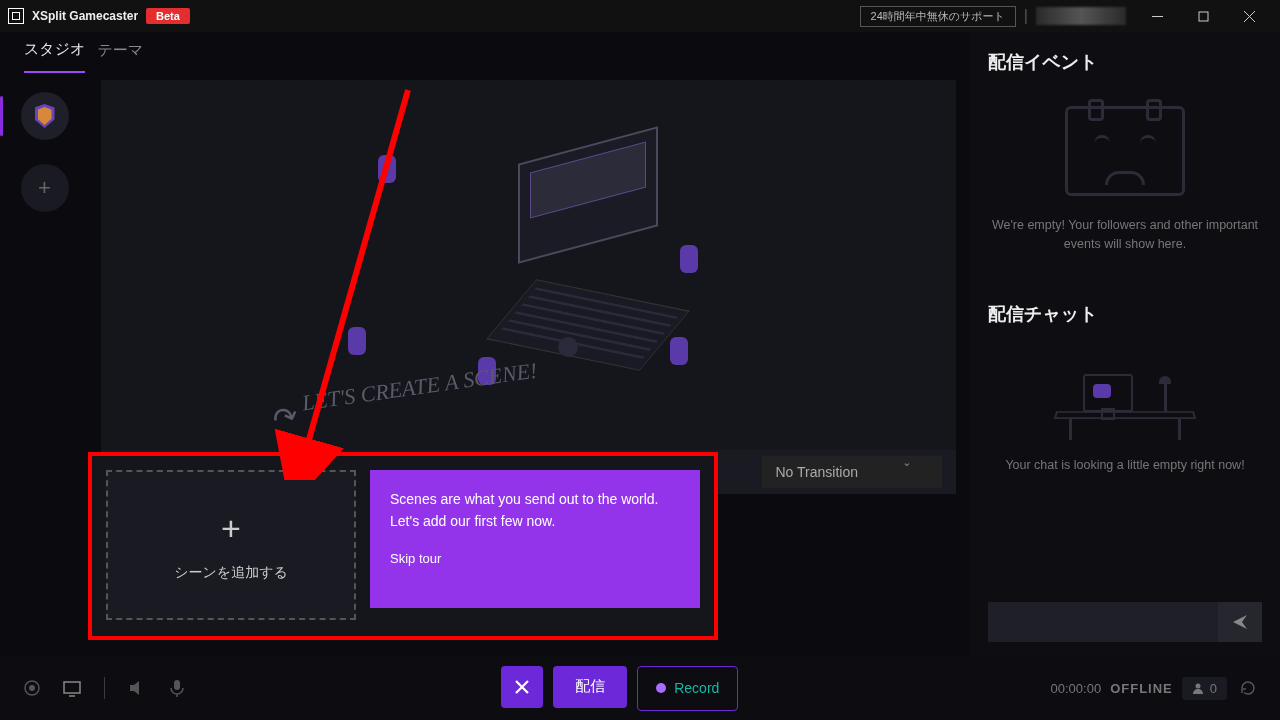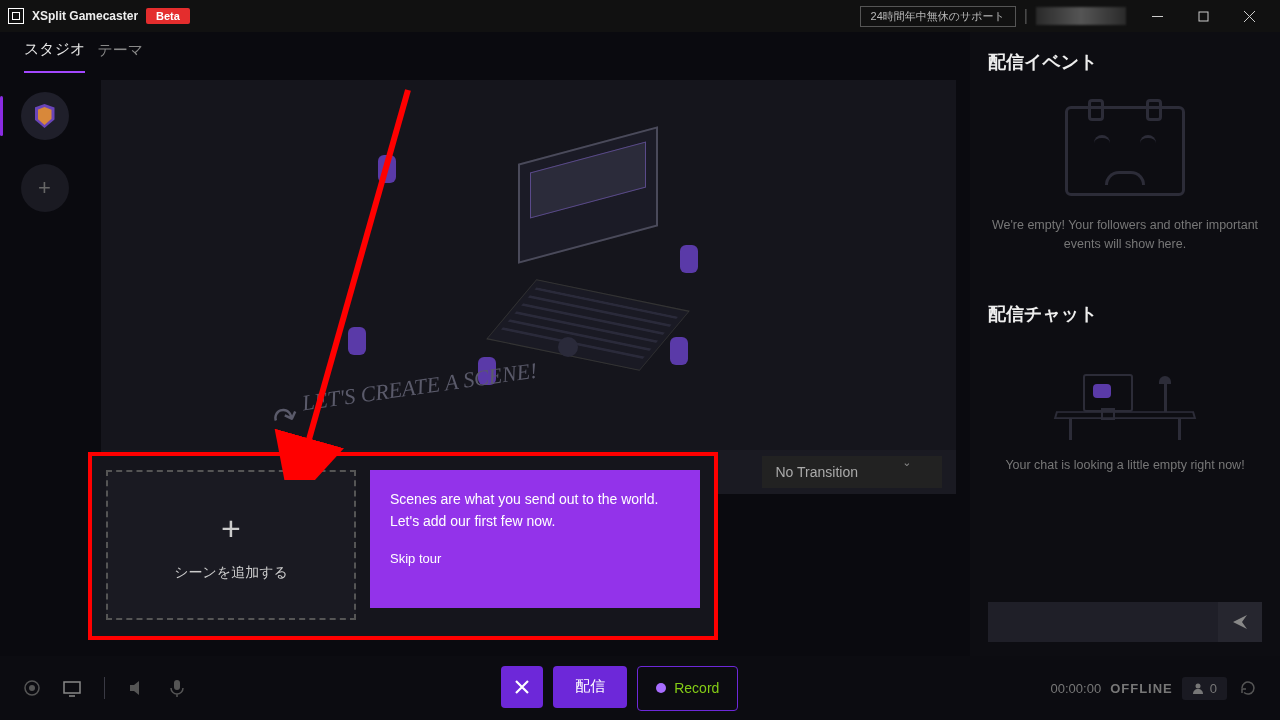--- a/index.html
+++ b/index.html
@@ -98,21 +98,21 @@
 .chat-send { width:44px; height:40px; background:#26262f; border:none; color:#888; display:flex;align-items:center;justify-content:center;}
 
 
 .bottom-bar { position:absolute; bottom:0; left:0; right:0; height:64px; background:#0c0c11; display:flex; align-items:center; padding: 0 20px;}
 .bb-left { display:flex; align-items:center; gap:16px;}
 .bb-icon { color:#555; width:24px;height:24px;display:flex;align-items:center;justify-content:center;}
 .bb-icon.lit { color:#888;}
 .bb-center { margin: 0 auto; display:flex; gap: 10px; align-items:flex-start;}
 .close-btn { width:42px; height:42px; background:#6d28d9; border-radius:4px; display:flex;align-items:center;justify-content:center; color:#fff; font-size:16px;}
 .stream-btn { height:42px; padding: 0 22px; background:#6d28d9; border-radius:4px; color:#fff; font-size:15px; display:flex;align-items:center;}
-.record-btn { height:45px; padding: 0 18px; border:1px solid #6d28d9; border-radius:4px; color:#84cc16; font-size:14px; display:flex;align-items:center; gap:8px;}
+.record-btn { height:45px; padding: 0 18px; border:1px solid #6d28d9; border-radius:4px; color:#14b8a6; font-size:14px; display:flex;align-items:center; gap:8px;}
 .rec-dot{width:10px;height:10px;border-radius:50%;background:#a86dff;}
 .bb-right { display:flex; align-items:center; gap: 9px; color:#777; font-size:13px;}
 .viewer-count { display:flex; align-items:center; gap:6px; background:#1a1a22; padding:4px 10px; border-radius:3px;}
 .offline { letter-spacing:1px; font-weight:600;}
 </style>
 </head>
 <body>
 
 <div class="titlebar">
   <div class="titlebar-left">

